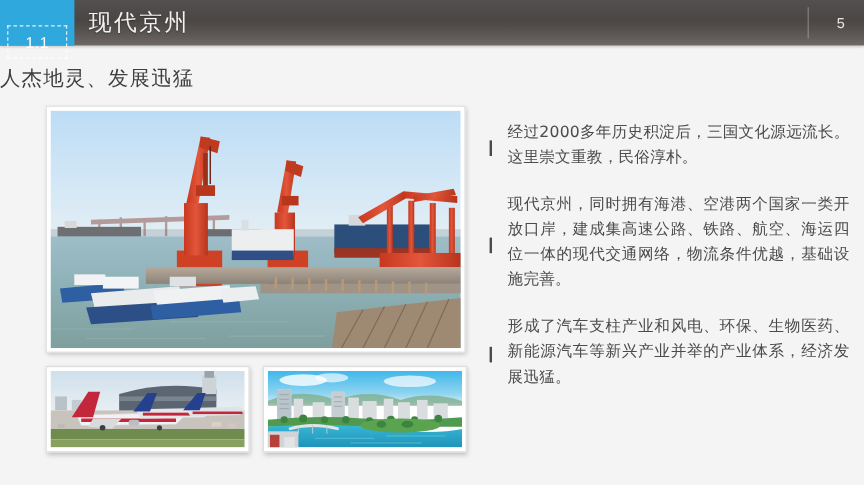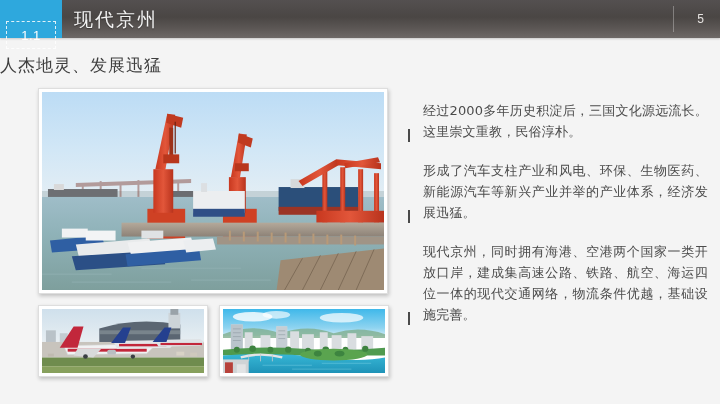--- a/index.html
+++ b/index.html
@@ -117,21 +117,21 @@
 
   
   .bullets {
     position: absolute;
     left: 408px;
     top: 100px;
     width: 300px;
   }
   .bullet-row {
     display: flex;
-    align-items: flex-end;
+    align-items: center;
     margin-bottom: 18px;
   }
   .bullet-marker {
     flex: 0 0 auto;
     width: 2px;
     height: 13px;
     background: #4a4a4a;
     margin-top: 4px;
     margin-right: 13px;
   }
@@ -432,23 +432,23 @@
   <div class="bullets">
 
     <div class="bullet-row">
       <span class="bullet-marker"></span>
       <span class="bullet-text">经过2000多年历史积淀后，三国文化源远流长。这里崇文重教，民俗淳朴。</span>
     </div>
 
 
     <div class="bullet-row">
       <span class="bullet-marker"></span>
-      <span class="bullet-text">形成了汽车支柱产业和风电、环保、生物医药、新能源汽车等新兴产业并举的产业体系，经济发展迅猛。</span>
+      <span class="bullet-text">现代京州，同时拥有海港、空港两个国家一类开放口岸，建成集高速公路、铁路、航空、海运四位一体的现代交通网络，物流条件优越，基础设施完善。</span>
     </div>
 
     <div class="bullet-row">
       <span class="bullet-marker"></span>
-      <span class="bullet-text">现代京州，同时拥有海港、空港两个国家一类开放口岸，建成集高速公路、铁路、航空、海运四位一体的现代交通网络，物流条件优越，基础设施完善。</span>
+      <span class="bullet-text">形成了汽车支柱产业和风电、环保、生物医药、新能源汽车等新兴产业并举的产业体系，经济发展迅猛。</span>
     </div>
 
   </div>
 
 </div>
 
 </body></html>

